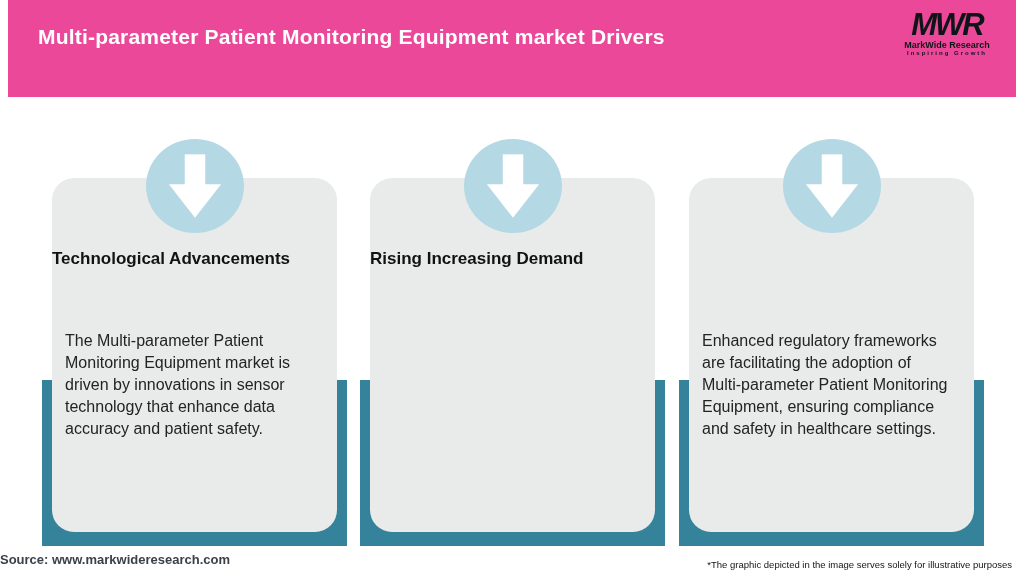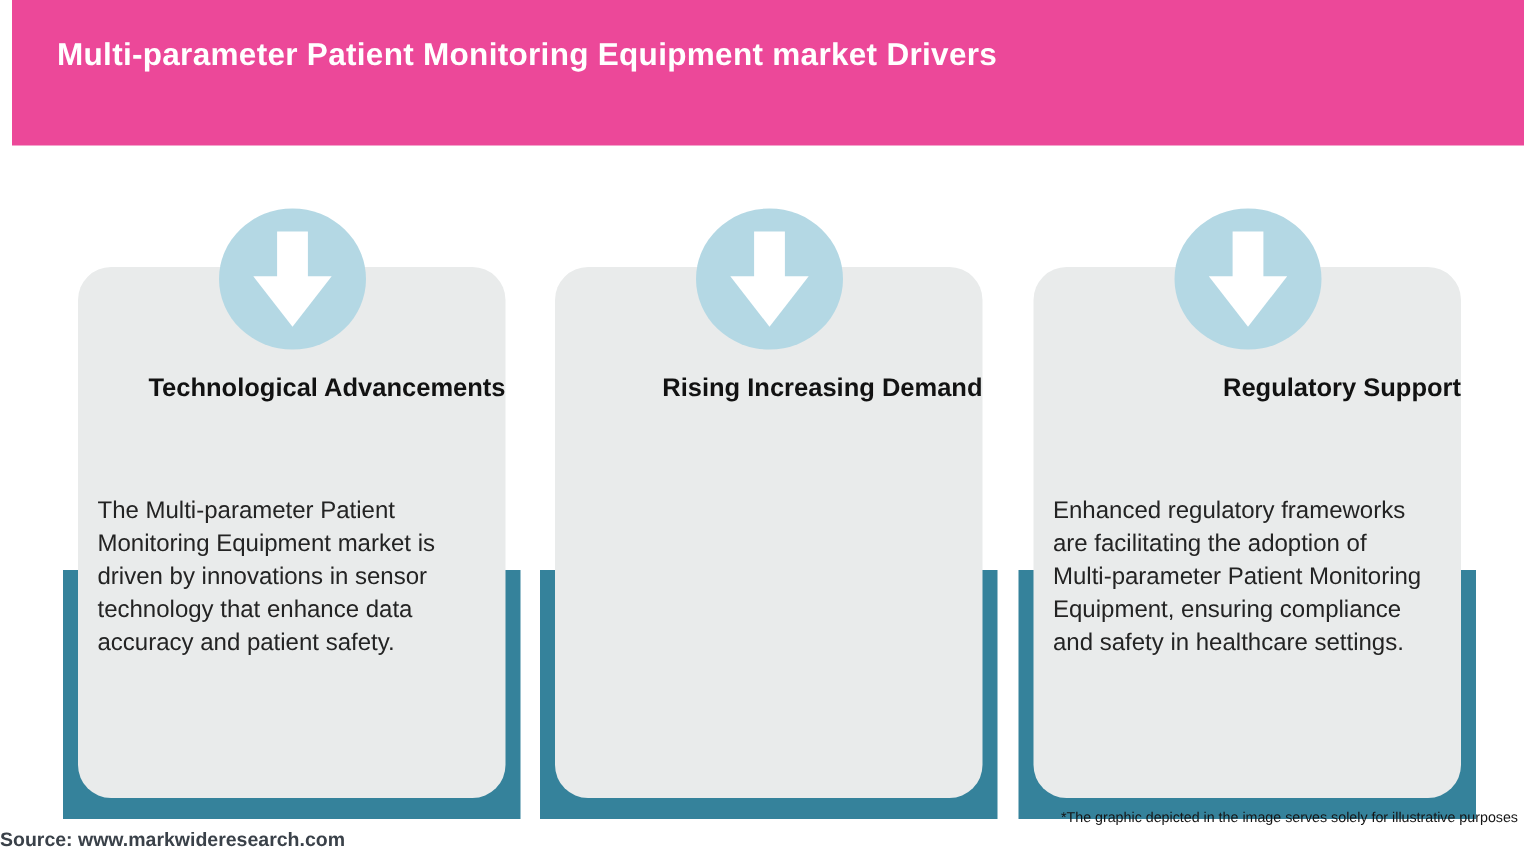--- a/index.html
+++ b/index.html
@@ -52,42 +52,47 @@
   }
   .card-circle {
     position: absolute; top: 0; left: 50%; transform: translateX(-50%);
     width: 98px; height: 94px; border-radius: 50%;
     background: #B4D8E4;
     display: flex; align-items: center; justify-content: center;
   }
   .card-circle svg { display: block; margin-top: 2px; }
   .card-title {
     position: absolute; top: 110px; left: 10px; right: 10px;
-    text-align: right; font-size: 17px; font-weight: bold; color: #121212;
+    text-align: left; font-size: 17px; font-weight: bold; color: #121212;
   }
   .card-text {
     position: absolute; top: 191px; left: 23px; right: 30px;
     font-size: 16px; line-height: 22px; color: #232323;
   }
 
   
   .footer-source {
     position: absolute; top: 552px; left: 0; width: 1010px;
     font-size: 13px; font-weight: bold; color: #3A4149;
   }
   .footnote {
-    position: absolute; top: 540px; right: 12px;
+    position: absolute; top: 559px; right: 12px;
     font-size: 9.5px; color: #141414;
   }
 </style>
 </head>
 <body>
 
 <div class="header">
   <div class="header-title">Multi-parameter Patient Monitoring Equipment market Drivers</div>
+  <div class="logo">
+    <div class="logo-acronym">MWR</div>
+    <div class="logo-name">MarkWide Research</div>
+    <div class="logo-tagline">Inspiring Growth</div>
+  </div>
 </div>
 
 <div class="card-group g1">
   <div class="card-teal"></div>
   <div class="card-face"></div>
   <div class="card-circle">
     <svg width="56" height="66" viewBox="0 0 60 70" aria-hidden="true">
       <rect x="19" y="0" width="22" height="34" fill="#ffffff"></rect>
       <polygon points="2,32 58,32 30,68" fill="#ffffff"></polygon>
     </svg>
@@ -110,18 +115,17 @@
 
 <div class="card-group g3">
   <div class="card-teal"></div>
   <div class="card-face"></div>
   <div class="card-circle">
     <svg width="56" height="66" viewBox="0 0 60 70" aria-hidden="true">
       <rect x="19" y="0" width="22" height="34" fill="#ffffff"></rect>
       <polygon points="2,32 58,32 30,68" fill="#ffffff"></polygon>
     </svg>
   </div>
-  <div class="card-title">Regulatory Support</div>
   <div class="card-text">Enhanced regulatory frameworks are facilitating the adoption of Multi-parameter Patient Monitoring Equipment, ensuring compliance and safety in healthcare settings.</div>
 </div>
 
 <div class="footer-source">Source: www.markwideresearch.com</div>
 <div class="footnote">*The graphic depicted in the image serves solely for illustrative purposes</div>
 
 </body></html>

